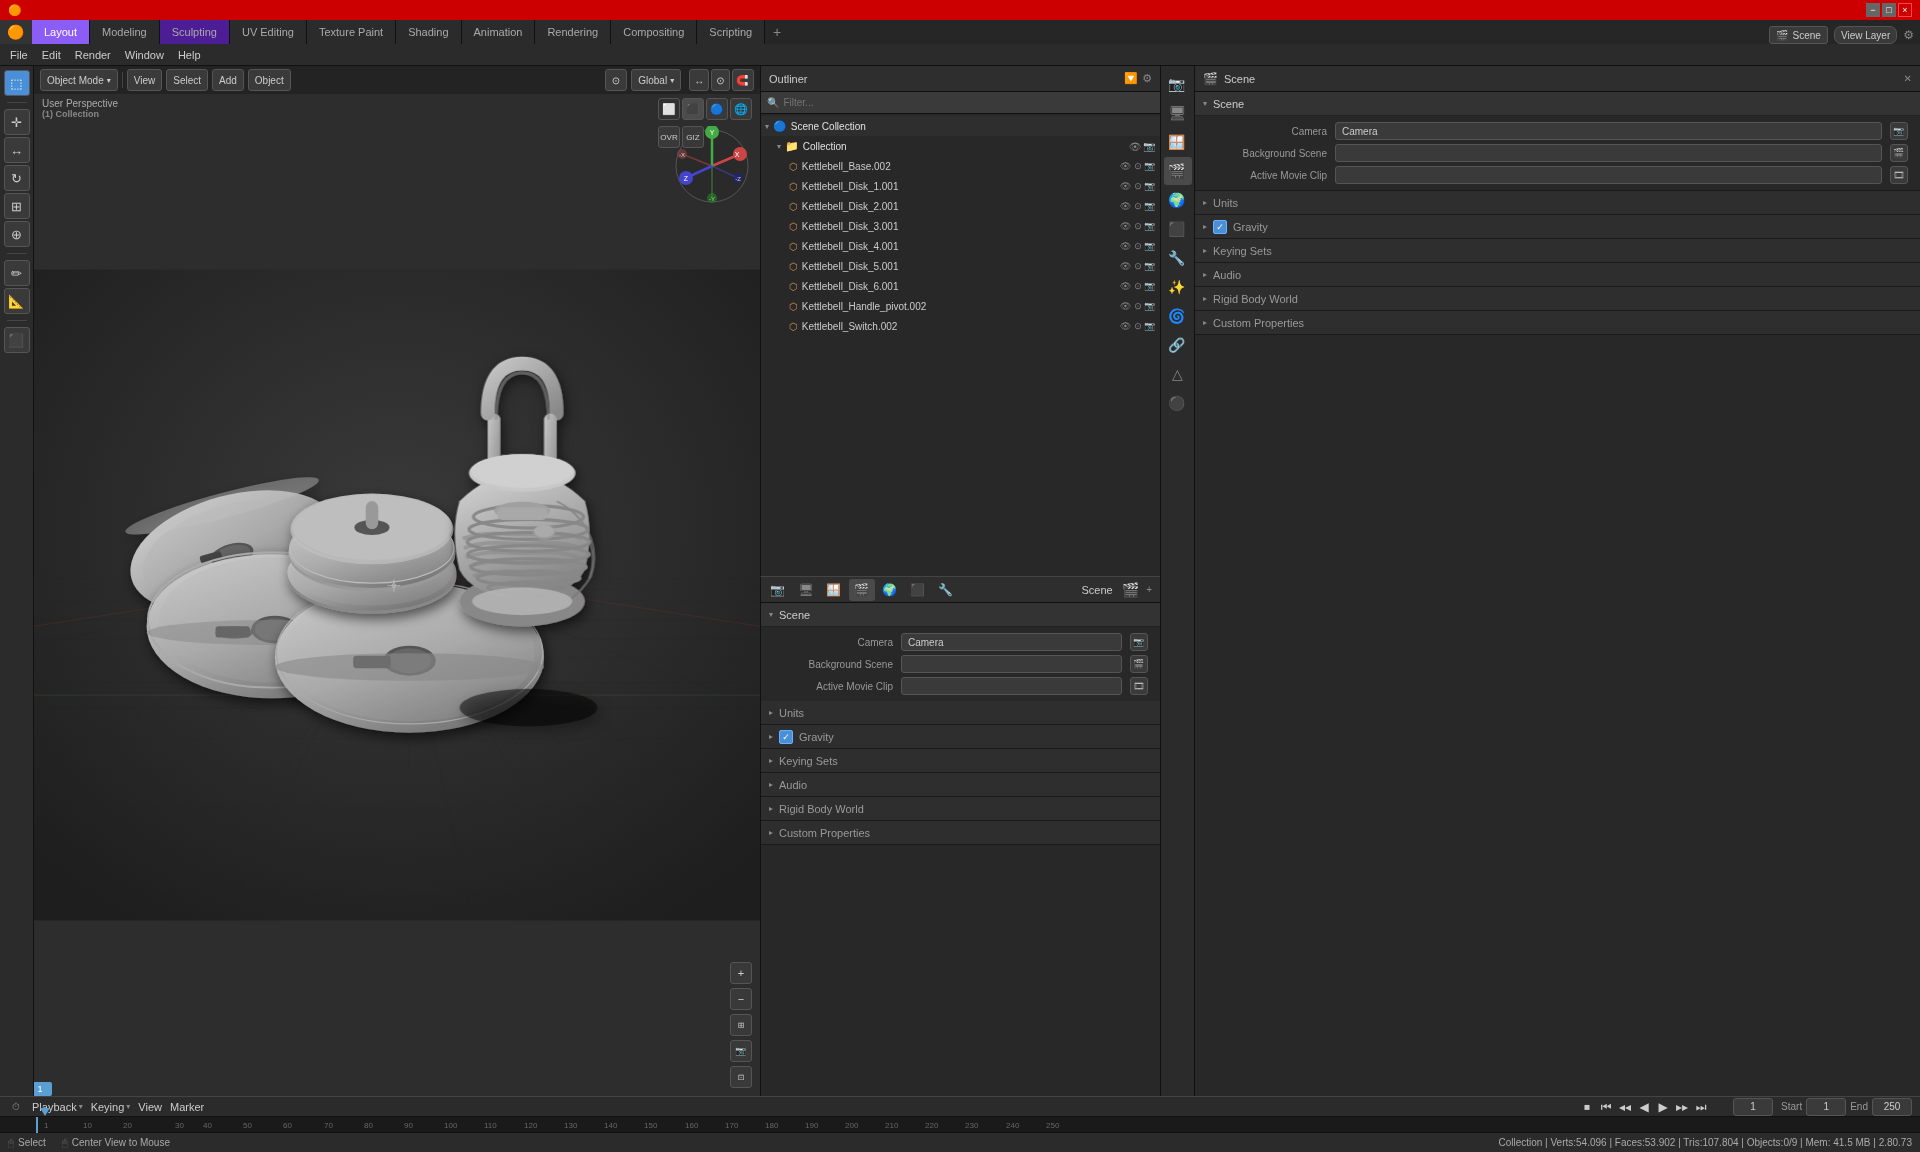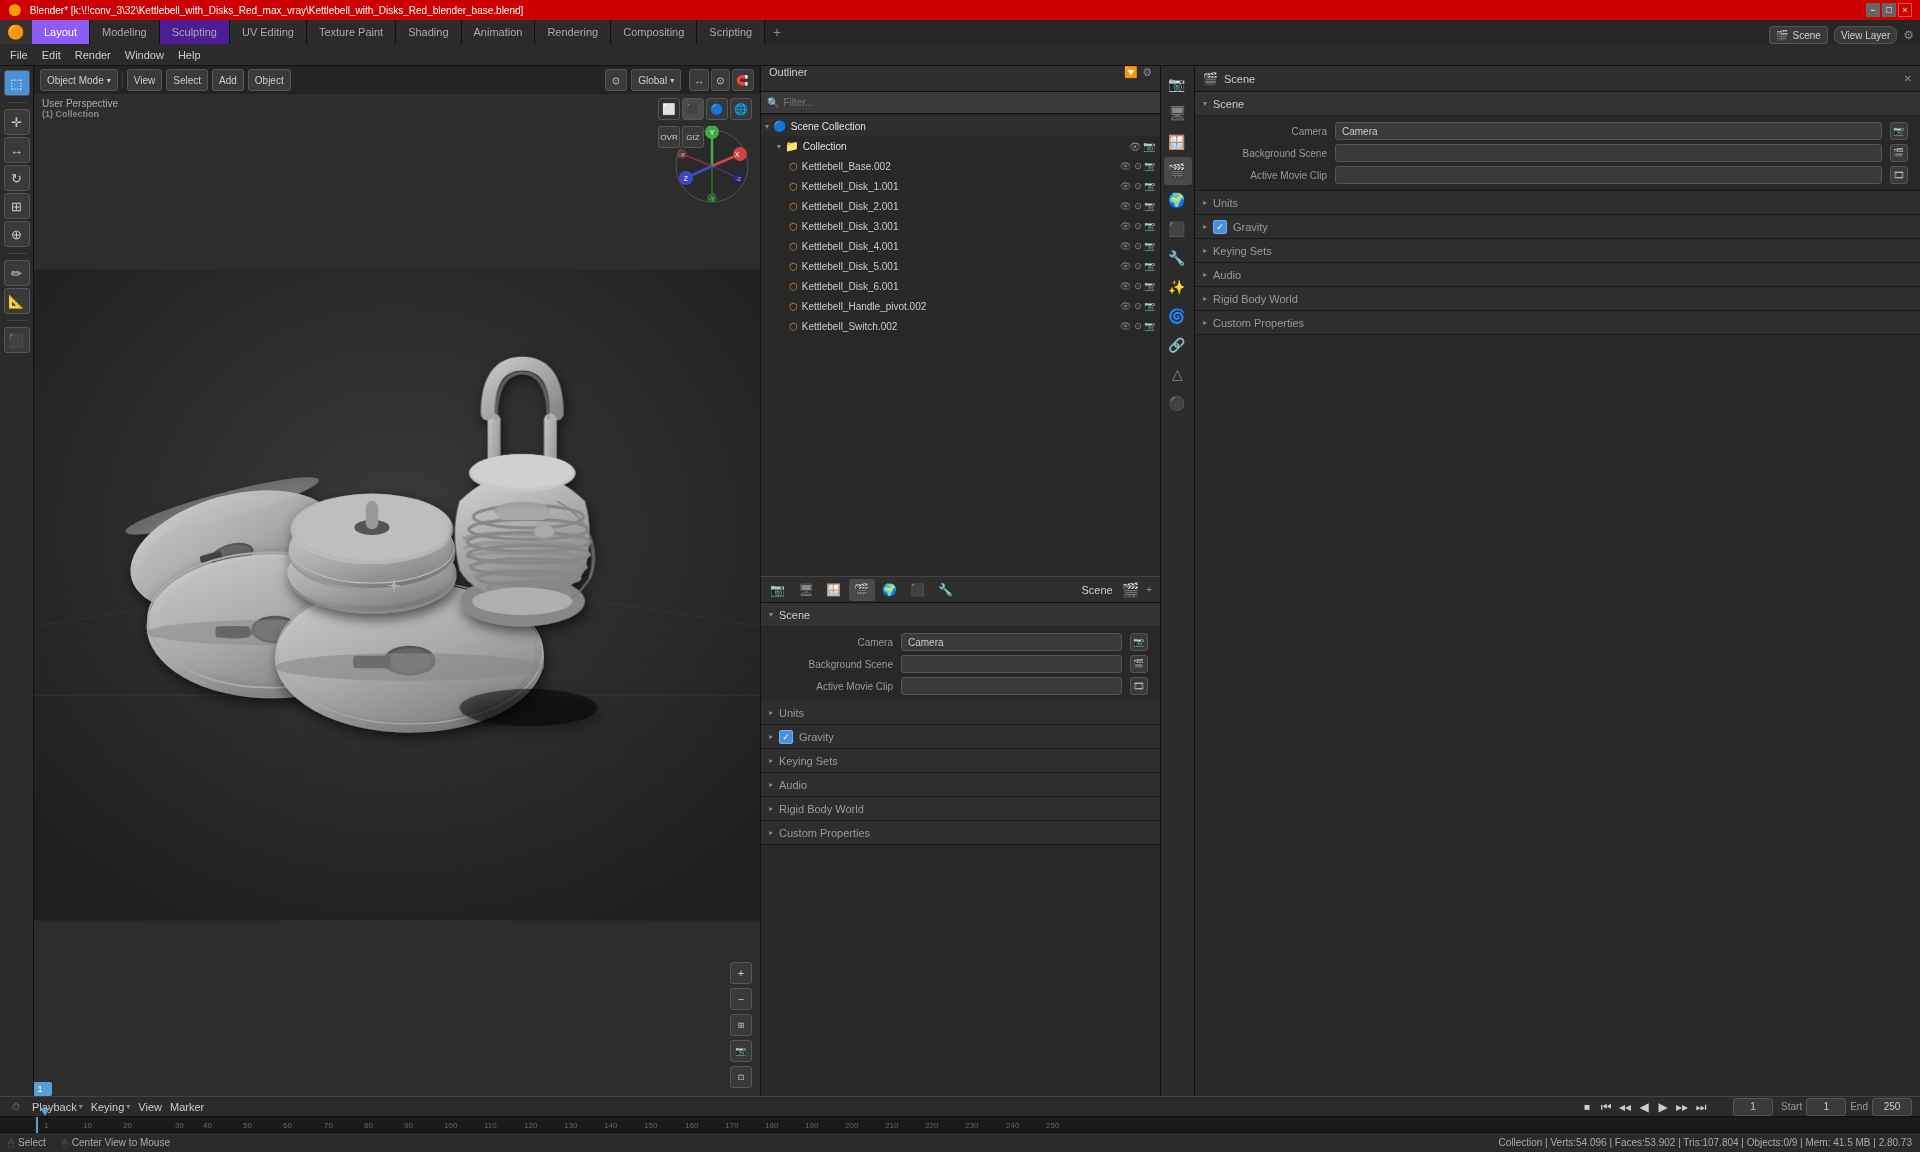--- a/index.html
+++ b/index.html
@@ -153,21 +153,20 @@
       width: 1px;
       height: 16px;
       background: #444;
     }
   </style>
 </head>
 <body>
 
 <div id="title-bar">
   <span style="color:white;font-weight:bold;font-size:11px;margin-right:8px;">🟠</span>
-  <span style="color:white;font-size:10px;flex:1;">Blender* [k:\!!conv_3\32\Kettlebell_with_Disks_Red_max_vray\Kettlebell_with_Disks_Red_blender_base.blend]</span>
   <div style="display:flex;gap:2px;">
     <button class="title-btn" style="background:#666;">−</button>
     <button class="title-btn" style="background:#666;">□</button>
     <button class="title-btn close">×</button>
   </div>
 </div>
 
 <div style="position:absolute;top:20px;left:0;right:0;height:24px;background:#262626;display:flex;align-items:flex-end;z-index:95;">
   <div style="width:32px;height:24px;background:#333;display:flex;align-items:center;justify-content:center;">
     <span style="color:#e87000;font-size:14px;">🟠</span>
@@ -506,21 +505,21 @@
         <line x1="-10" y1="0" x2="10" y2="0" stroke="#ccc" stroke-width="1"></line>
         <line x1="0" y1="-10" x2="0" y2="10" stroke="#ccc" stroke-width="1"></line>
         <circle cx="0" cy="0" r="3" fill="none" stroke="#ccc" stroke-width="1"></circle>
       </g>
     </svg>
   </div>
 </div>
 
 <div id="outliner" style="position:absolute;top:66px;right:760px;width:400px;height:calc(50% - 22px);background:#282828;border-left:1px solid #111;border-bottom:1px solid #555;overflow:hidden;display:flex;flex-direction:column;">
 
-  <div style="height:26px;background:#2e2e2e;display:flex;align-items:flex-start;padding:0 8px;gap:6px;border-bottom:1px solid #111;font-size:11px;color:#aaa;">
+  <div style="height:26px;background:#2e2e2e;display:flex;align-items:center;padding:0 8px;gap:6px;border-bottom:1px solid #111;font-size:11px;color:#aaa;">
     <span style="color:#ccc;font-size:11px;">Outliner</span>
     <div style="flex:1;"></div>
     <div style="display:flex;gap:4px;">
       <span style="color:#888;font-size:11px;cursor:pointer;">🔽</span>
       <span style="color:#888;font-size:11px;cursor:pointer;">⚙</span>
     </div>
   </div>
 
   <div style="height:22px;background:#3a3a3a;display:flex;align-items:center;padding:0 6px;border-bottom:1px solid #111;">
     <span style="color:#666;font-size:10px;margin-right:4px;">🔍</span>

